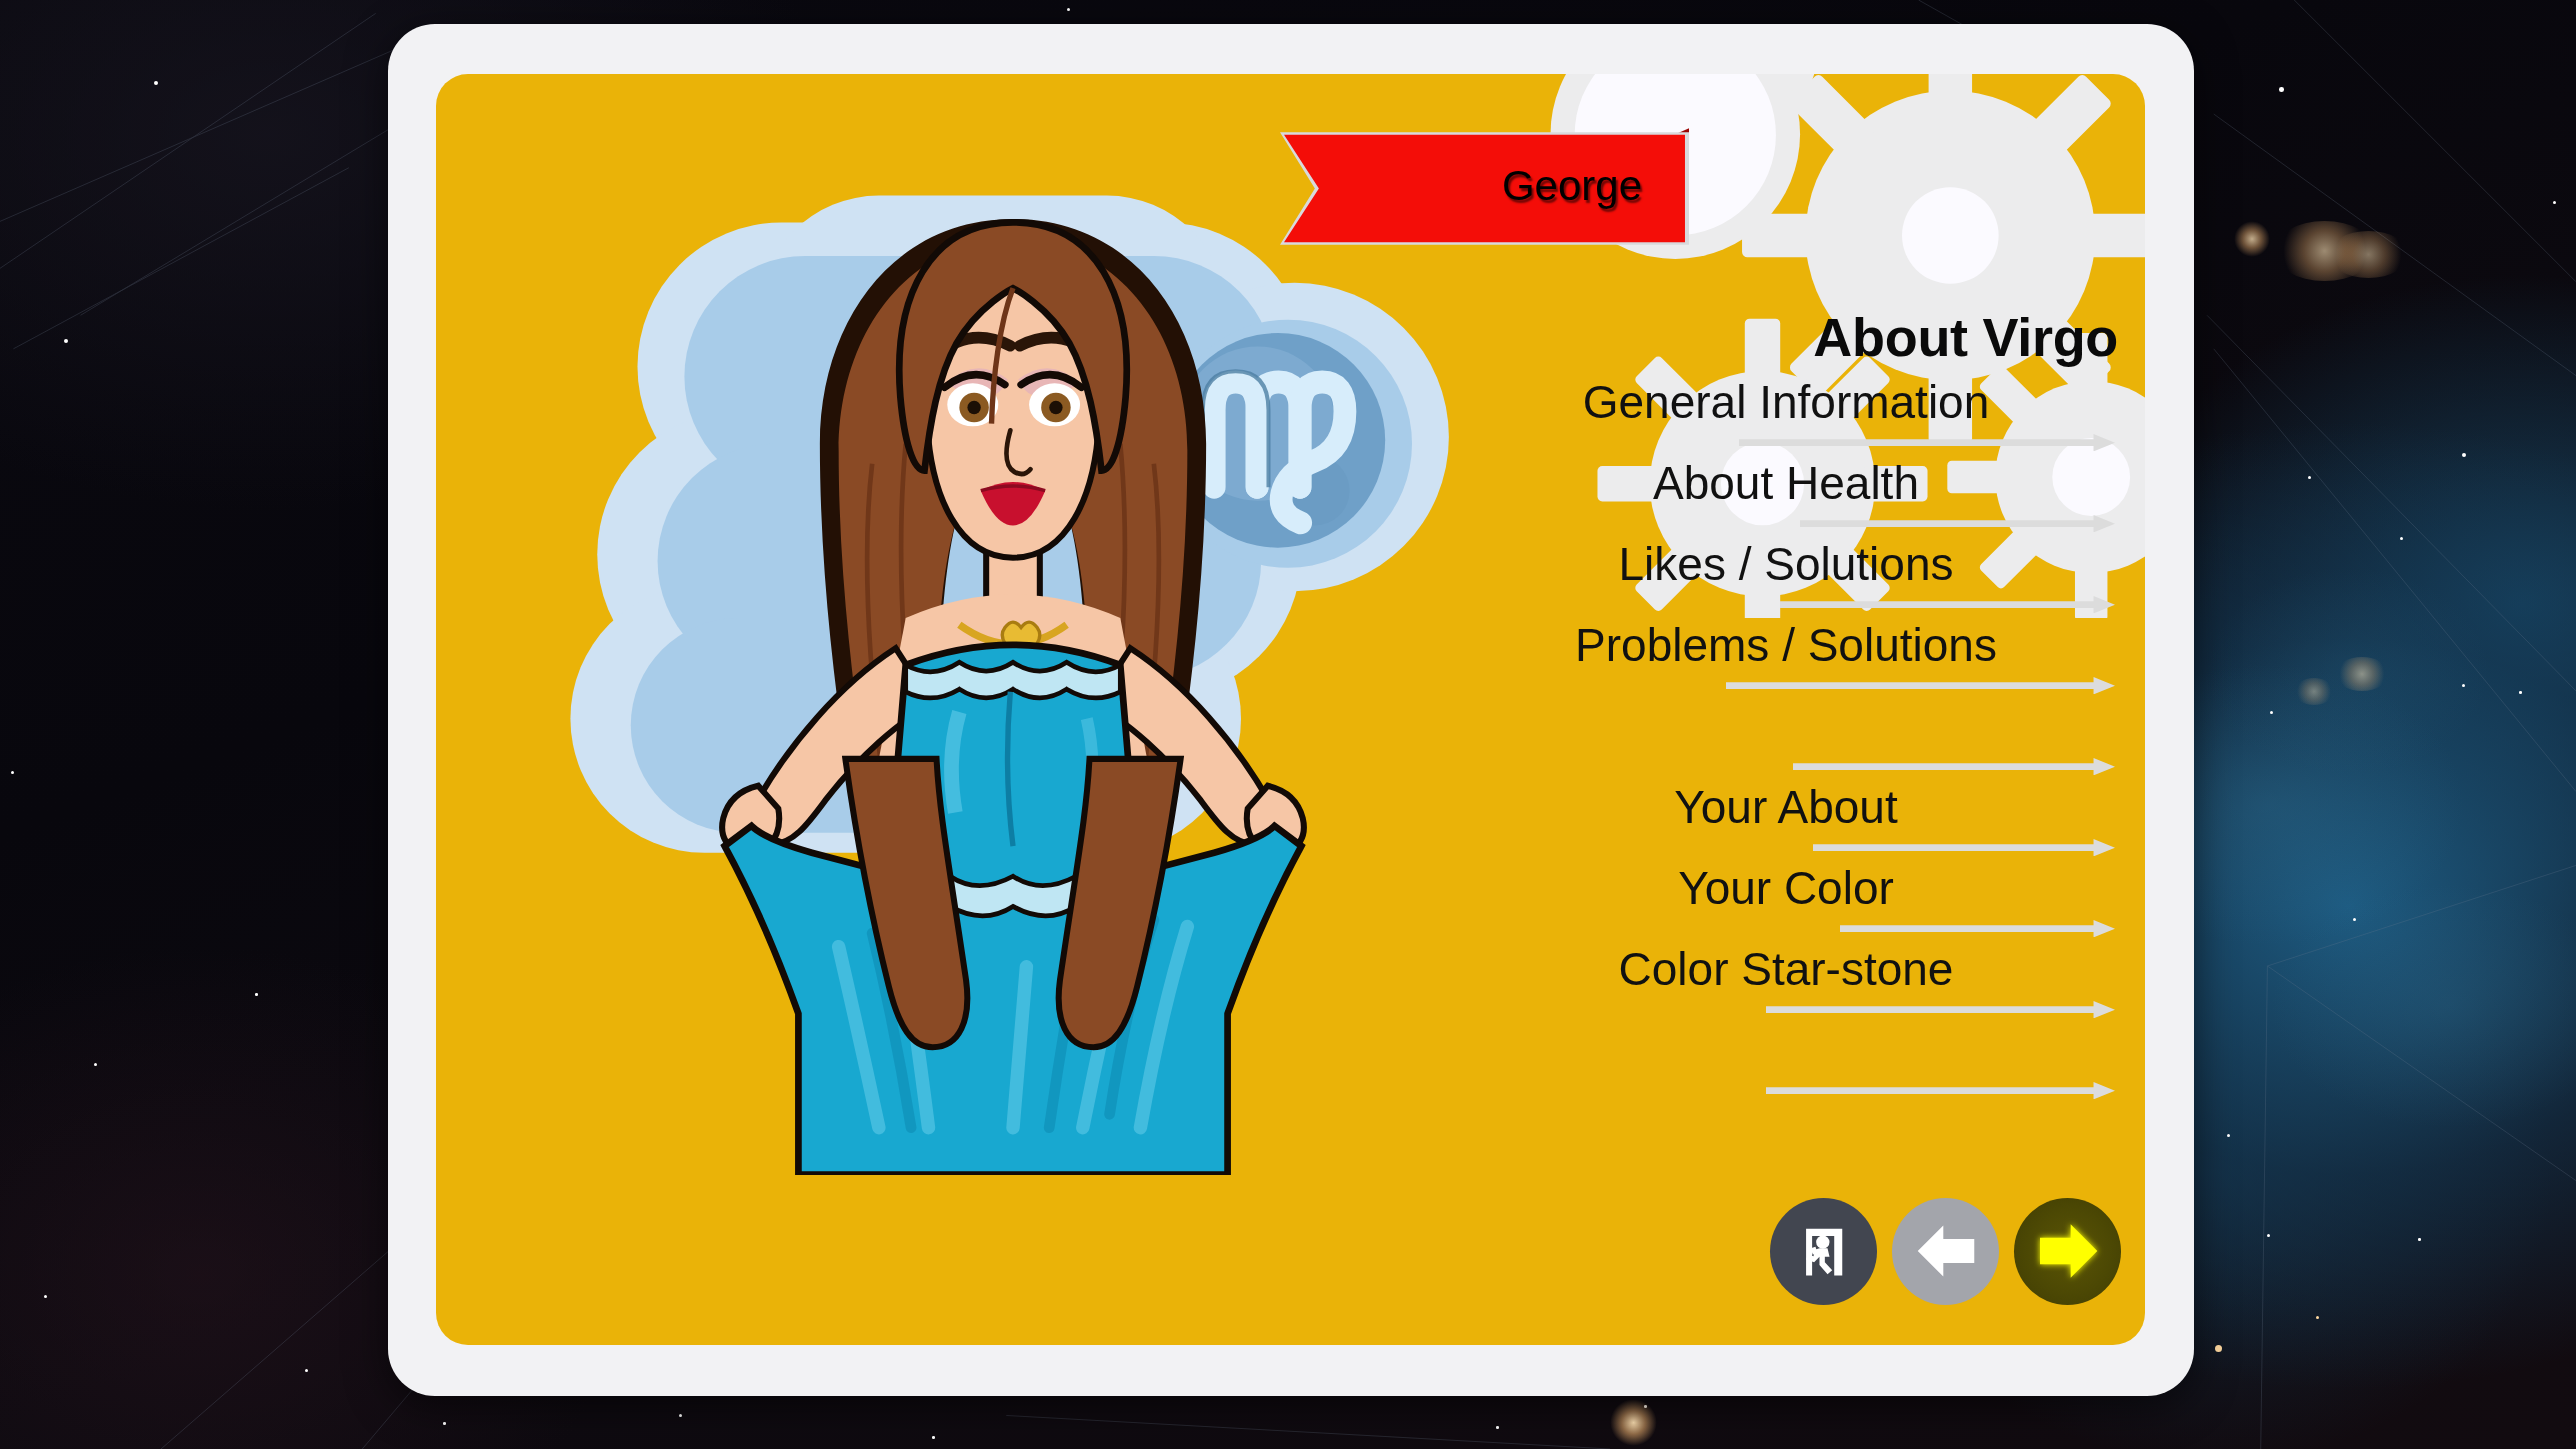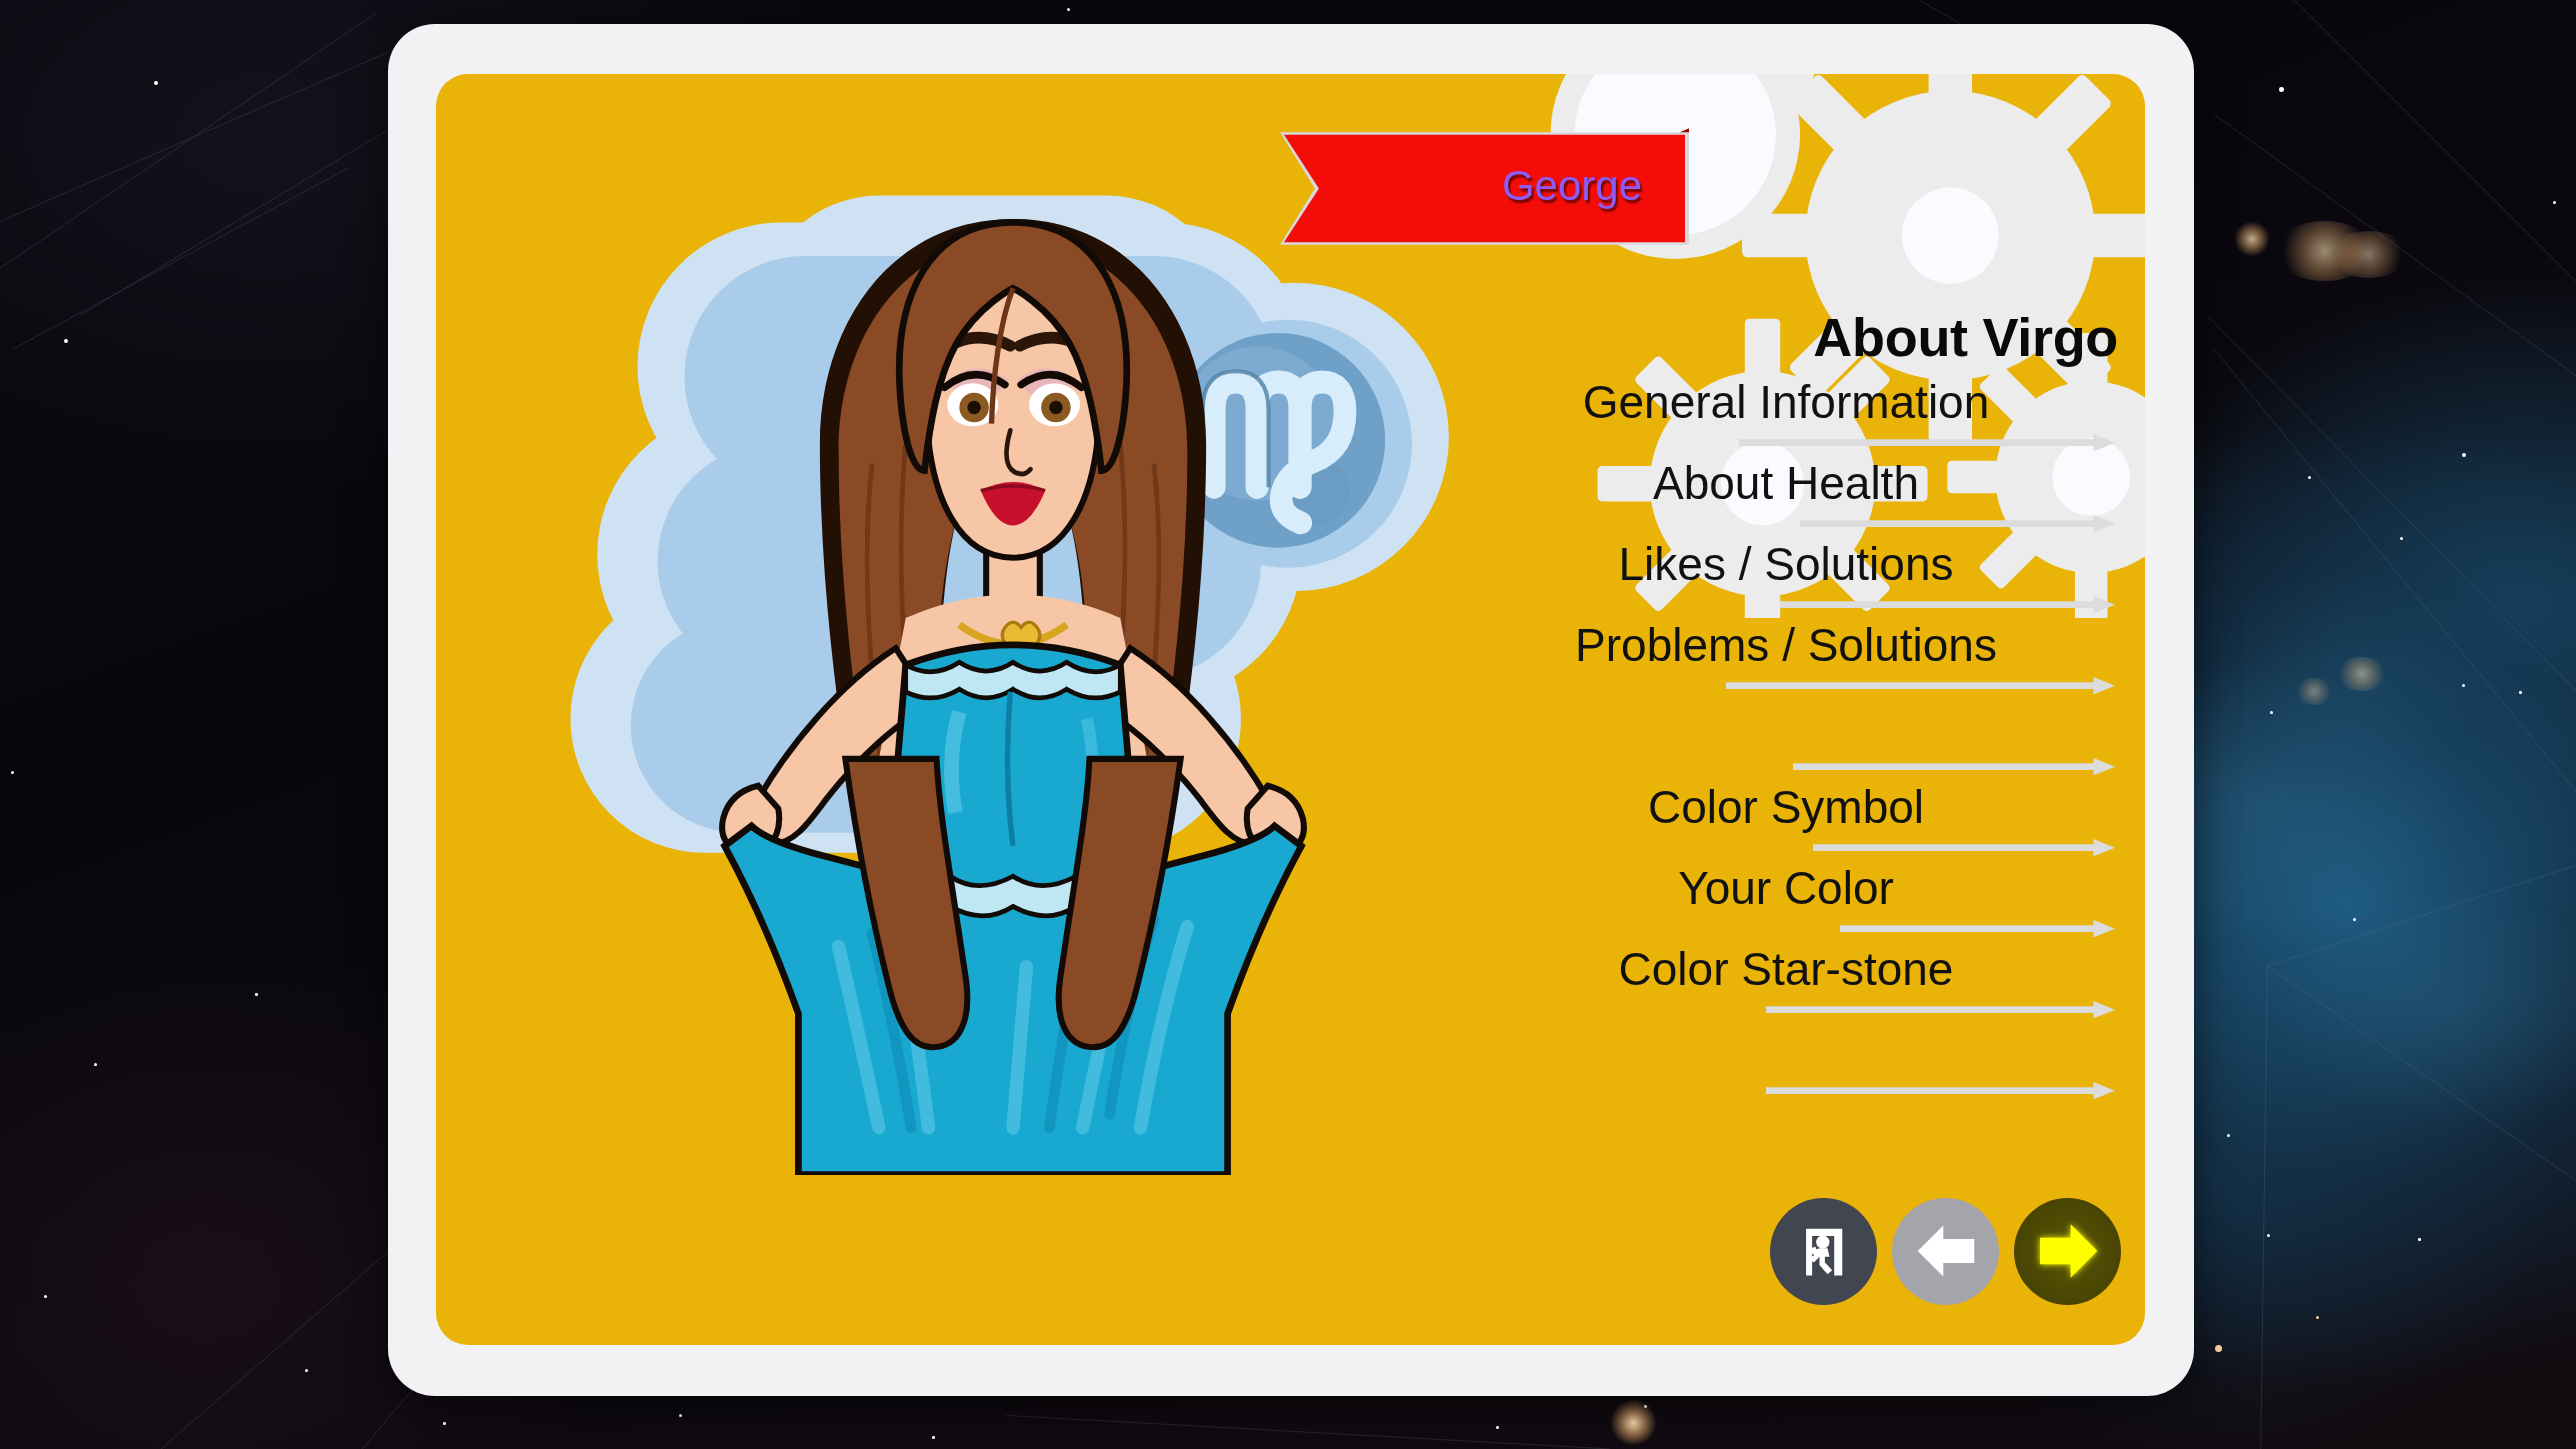--- a/index.html
+++ b/index.html
@@ -133,21 +133,21 @@
     position: absolute;
     left: 0; top: 0;
     width: 409px; height: 121px;
     pointer-events: auto;
     cursor: pointer;
   }
   #ribbon-name {
     position: absolute;
     right: 47px; top: 34px;
     font-size: 42px;
-    color: #8b5cf6;
+    color: #000000;
     text-shadow: 2px 2.7px 2px rgba(0,0,0,0.55);
     white-space: nowrap;
     margin-left: 48px;
   }
 
   
   #buttons {
     position: absolute;
     right: 19px; bottom: 40px;
     display: flex;
@@ -459,21 +459,21 @@
             <svg class="menu-arrow" width="389" height="17.4" viewBox="0 0 580 26" preserveAspectRatio="none" style="width:389px">
                 <path d="M0,8 L548,8 L548,0 L580,13 L548,26 L548,18 L0,18 Z" fill="#dcdcdc"></path>
               </svg>
           </div>
           <div class="menu-item">
             <svg class="menu-arrow" width="322" height="17.4" viewBox="0 0 480 26" preserveAspectRatio="none" style="width:322px">
                 <path d="M0,8 L448,8 L448,0 L480,13 L448,26 L448,18 L0,18 Z" fill="#dcdcdc"></path>
               </svg>
           </div>
           <div class="menu-item">
-            <div class="menu-label">Color Symbol</div>
+            <div class="menu-label">Your About</div>
             <svg class="menu-arrow" width="302" height="17.4" viewBox="0 0 450 26" preserveAspectRatio="none" style="width:302px">
                 <path d="M0,8 L418,8 L418,0 L450,13 L418,26 L418,18 L0,18 Z" fill="#dcdcdc"></path>
               </svg>
           </div>
           <div class="menu-item">
             <div class="menu-label">Your Color</div>
             <svg class="menu-arrow" width="275" height="17.4" viewBox="0 0 410 26" preserveAspectRatio="none" style="width:275px">
                 <path d="M0,8 L378,8 L378,0 L410,13 L378,26 L378,18 L0,18 Z" fill="#dcdcdc"></path>
               </svg>
           </div>

